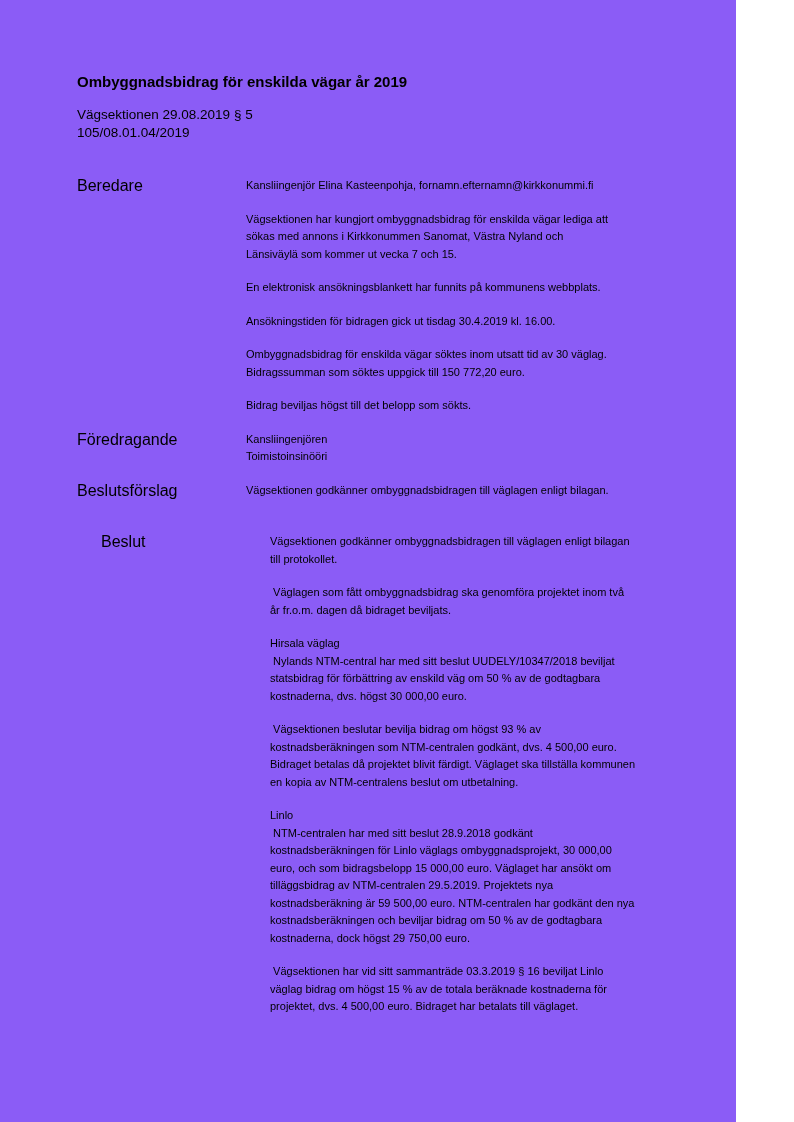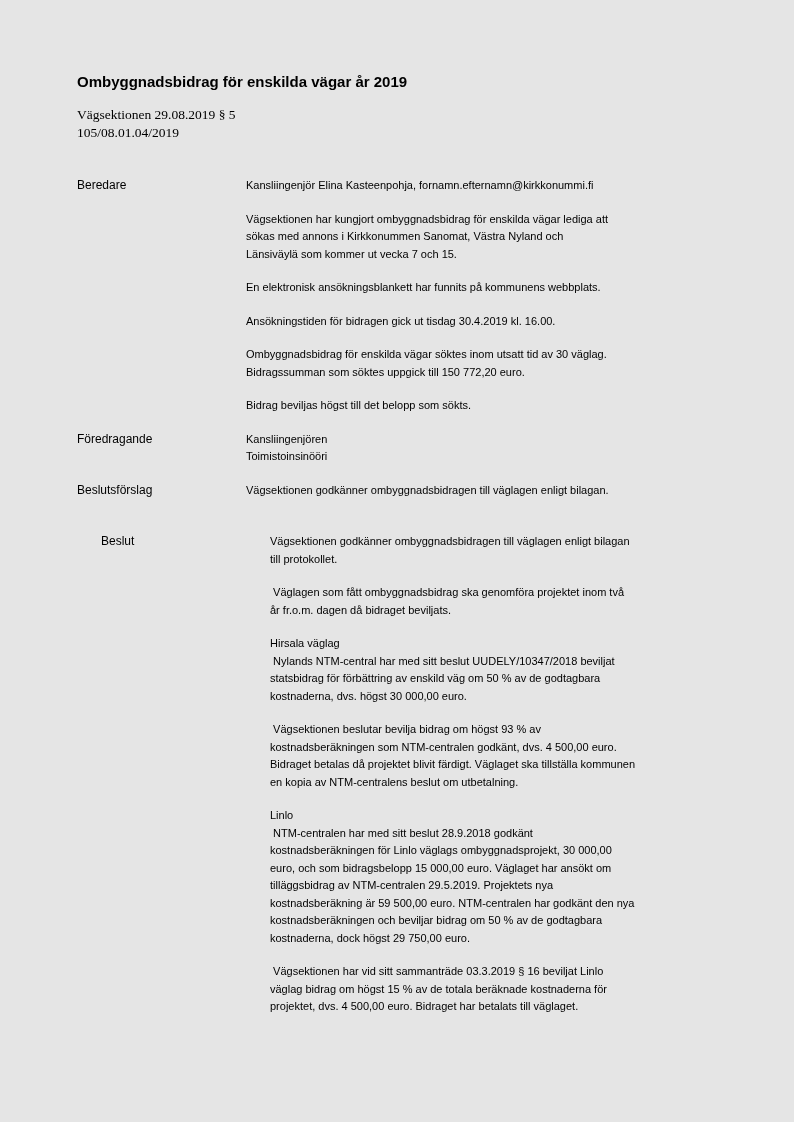--- a/index.html
+++ b/index.html
@@ -9,52 +9,51 @@
   }
   body {
     width: 794px;
     height: 1122px;
     color: #000000;
     font-family: "Liberation Sans", "DejaVu Sans", sans-serif;
     overflow: hidden;
   }
   .page {
     box-sizing: border-box;
-    width: 794px;
+    width: 736px;
     height: 1122px;
     padding: 73px 40px 52px 77px;
-    background: #e5e5e5;
+    background: #8b5cf6;
   }
   .doc-title {
     font-size: 15px;
     font-weight: bold;
     line-height: 18px;
     margin: 0 0 15px 0;
     white-space: pre-wrap;
   }
   .meta-line {
     font-size: 13.5px;
     line-height: 17.5px;
     white-space: pre-wrap;
   }
   .meta-block {
     margin: 0 0 36px 0;
-    font-family: Liberation Serif, serif;
   }
   .section-row {
     display: grid;
     grid-template-columns: 169px 1fr;
     align-items: start;
   }
   .section-row.gap-before {
     margin-top: 18px;
     margin-left: 24px;
   }
   .section-label {
-    font-size: 12px;
+    font-size: 16px;
     line-height: 17.5px;
     white-space: pre-wrap;
   }
   .section-content {
     min-width: 0;
   }
   .para {
     font-size: 11px;
     line-height: 17.5px;
     margin: 0 0 16px 0;

